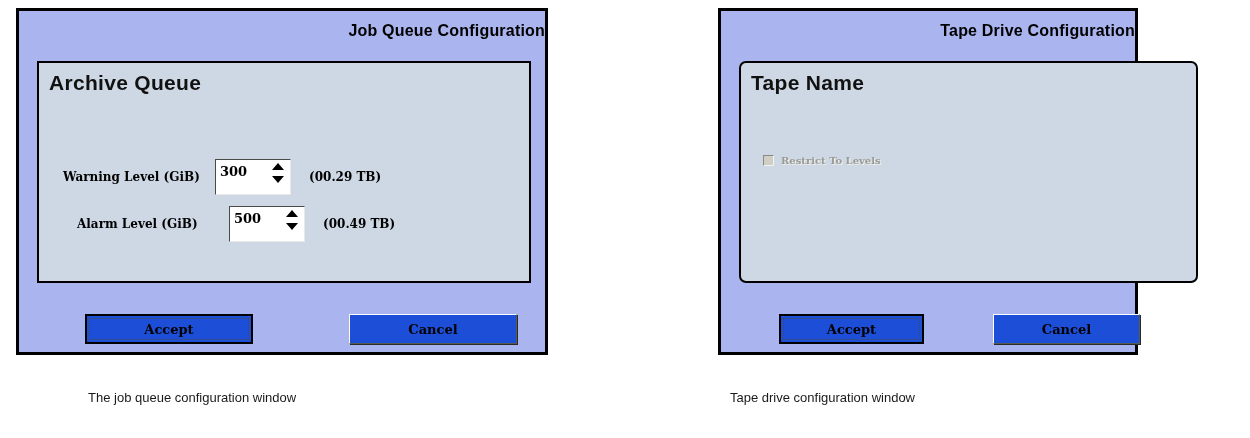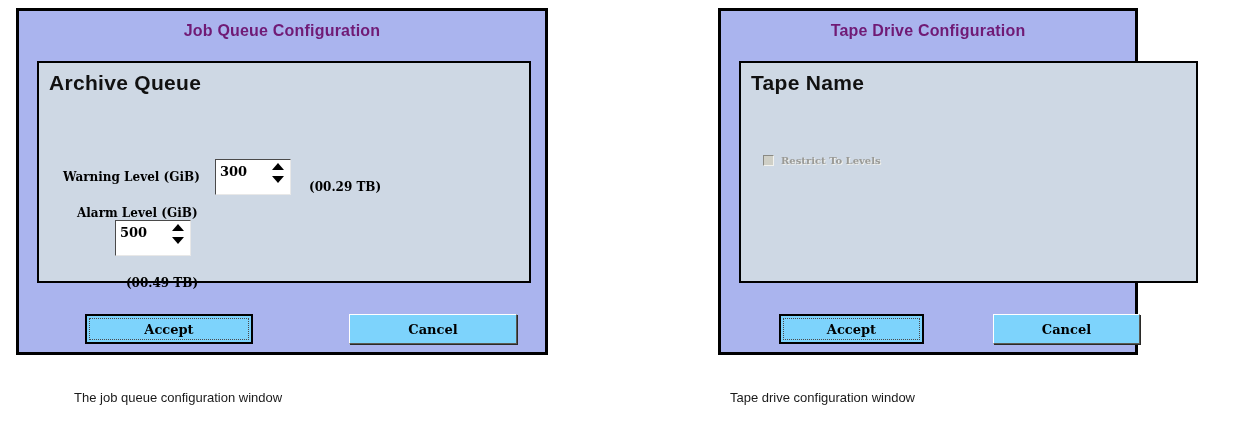--- a/index.html
+++ b/index.html
@@ -19,40 +19,40 @@
   .dialog {
     position: absolute;
     background: #aab4ee;
     border: 3px solid #000000;
     box-sizing: border-box;
   }
   #dialog-job-queue { left: 16px;  top: 8px; width: 532px; height: 347px; }
   #dialog-tape-drive { left: 718px; top: 8px; width: 420px; height: 347px; }
 
   .dialog-title {
-    text-align: center;
+    text-align: right;
     font-family: "Liberation Sans", sans-serif;
     font-weight: bold;
     font-size: 16px;
-    color: #701a75;
+    color: #000000;
     letter-spacing: 0.2px;
     padding-top: 11px;
     padding-bottom: 8px;
     -webkit-font-smoothing: none;
   }
 
   
   .group-panel {
     position: absolute;
     background: #ced8e4;
     border: 2px solid #000000;
     box-sizing: border-box;
   }
   #panel-archive-queue { left: 18px; top: 50px; width: 494px; height: 222px; }
-  #panel-tape-name    { left: 18px; top: 50px; width: 459px; height: 222px; }
+  #panel-tape-name    { left: 18px; top: 50px; width: 459px; height: 222px; border-radius: 7px; }
 
   .group-label {
     font-family: "Liberation Sans", sans-serif;
     font-weight: bold;
     font-size: 21px;
     color: #111111;
     padding: 8px 0 0 10px;
     letter-spacing: 0.3px;
   }
 
@@ -104,21 +104,21 @@
     font-family: "DejaVu Serif", "Liberation Serif", serif;
     font-weight: bold;
     font-size: 10px;
     color: #9a9a96;
     text-shadow: 1px 1px 0 #f0f0ec;
   }
 
   
   .spin-row { position: absolute; display: flex; align-items: center; }
   #row-warning-level { left: 24px; top: 96px; }
-  #row-alarm-level   { left: 38px; top: 143px; flex-direction: column; }
+  #row-alarm-level   { left: 38px; top: 143px; }
 
   .spin-label {
     width: 152px;
     flex: 0 0 auto;
   }
   .spinbox {
     position: relative;
     width: 76px;
     height: 36px;
     background: #ffffff;
@@ -152,21 +152,20 @@
     width: 0; height: 0;
     border-left: 6px solid transparent;
     border-right: 6px solid transparent;
   }
   .spin-arrows .up   { top: 0;  border-bottom: 7px solid #000000; }
   .spin-arrows .down { bottom: 0; border-top: 7px solid #000000; }
 
   .spin-suffix {
     margin-left: 18px;
     flex: 0 0 auto;
-    margin-top: 20px;
   }
 
   
   #row-preferred-job-type { position: absolute; left: 22px; top: 48px; display: flex; align-items: center; }
   #row-preferred-job-type .spin-label { width: 166px; }
 
   .combobox {
     position: relative;
     width: 222px;
     height: 24px;
@@ -210,21 +209,21 @@
     width: 0; height: 0;
     border-left: 5px solid transparent;
     border-right: 5px solid transparent;
     border-top: 6px solid #000000;
   }
 
   
   .btn {
     position: absolute;
     height: 30px;
-    background: #7dd3fc;
+    background: #1d4ed8;
     display: flex;
     align-items: center;
     justify-content: center;
     box-sizing: border-box;
     font-family: "DejaVu Serif", "Liberation Serif", serif;
     font-weight: bold;
     font-size: 13px;
     color: #000000;
   }
   .btn-default {
@@ -249,21 +248,21 @@
   #btn-cancel-right { left: 272px; top: 303px; width: 147px; }
 
   
   .caption {
     position: absolute;
     font-family: "Liberation Sans", sans-serif;
     font-size: 13px;
     color: #1a1a1a;
     white-space: nowrap;
   }
-  #caption-job-queue  { left: 74px;  top: 390px; }
+  #caption-job-queue  { left: 88px;  top: 390px; }
   #caption-tape-drive { left: 730px; top: 390px; }
 </style>
 </head>
 <body>
 
 <div class="dialog" id="dialog-job-queue">
 
   <div class="dialog-title">Job Queue Configuration</div>
 
   <div class="group-panel" id="panel-archive-queue">

